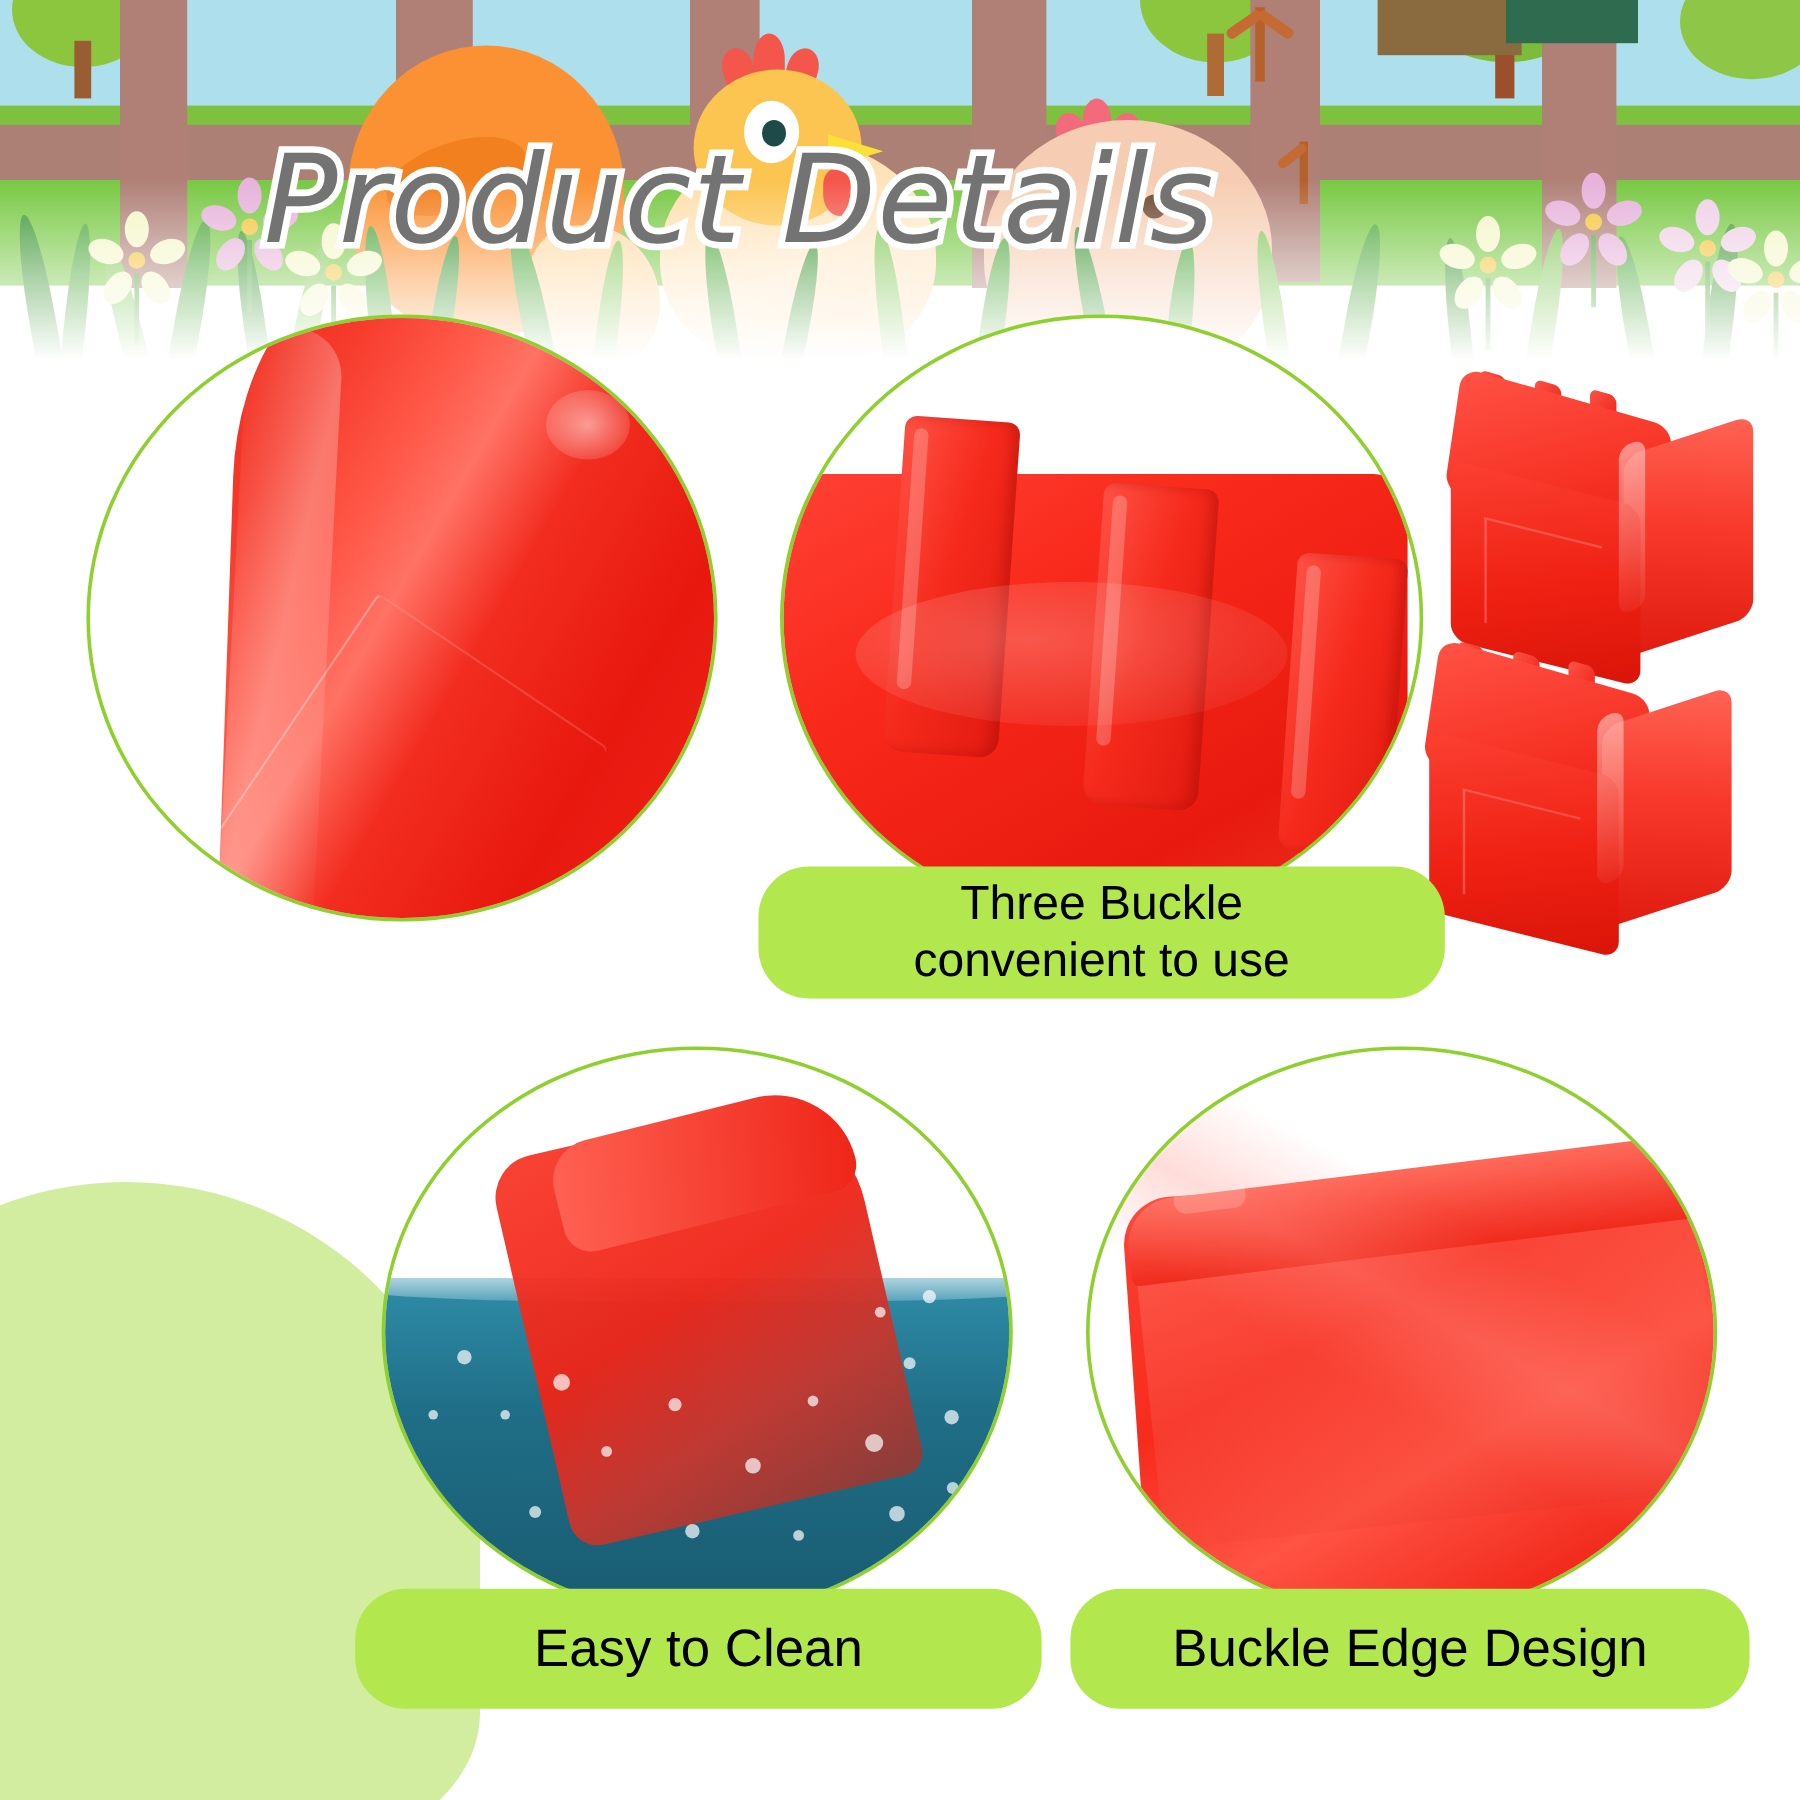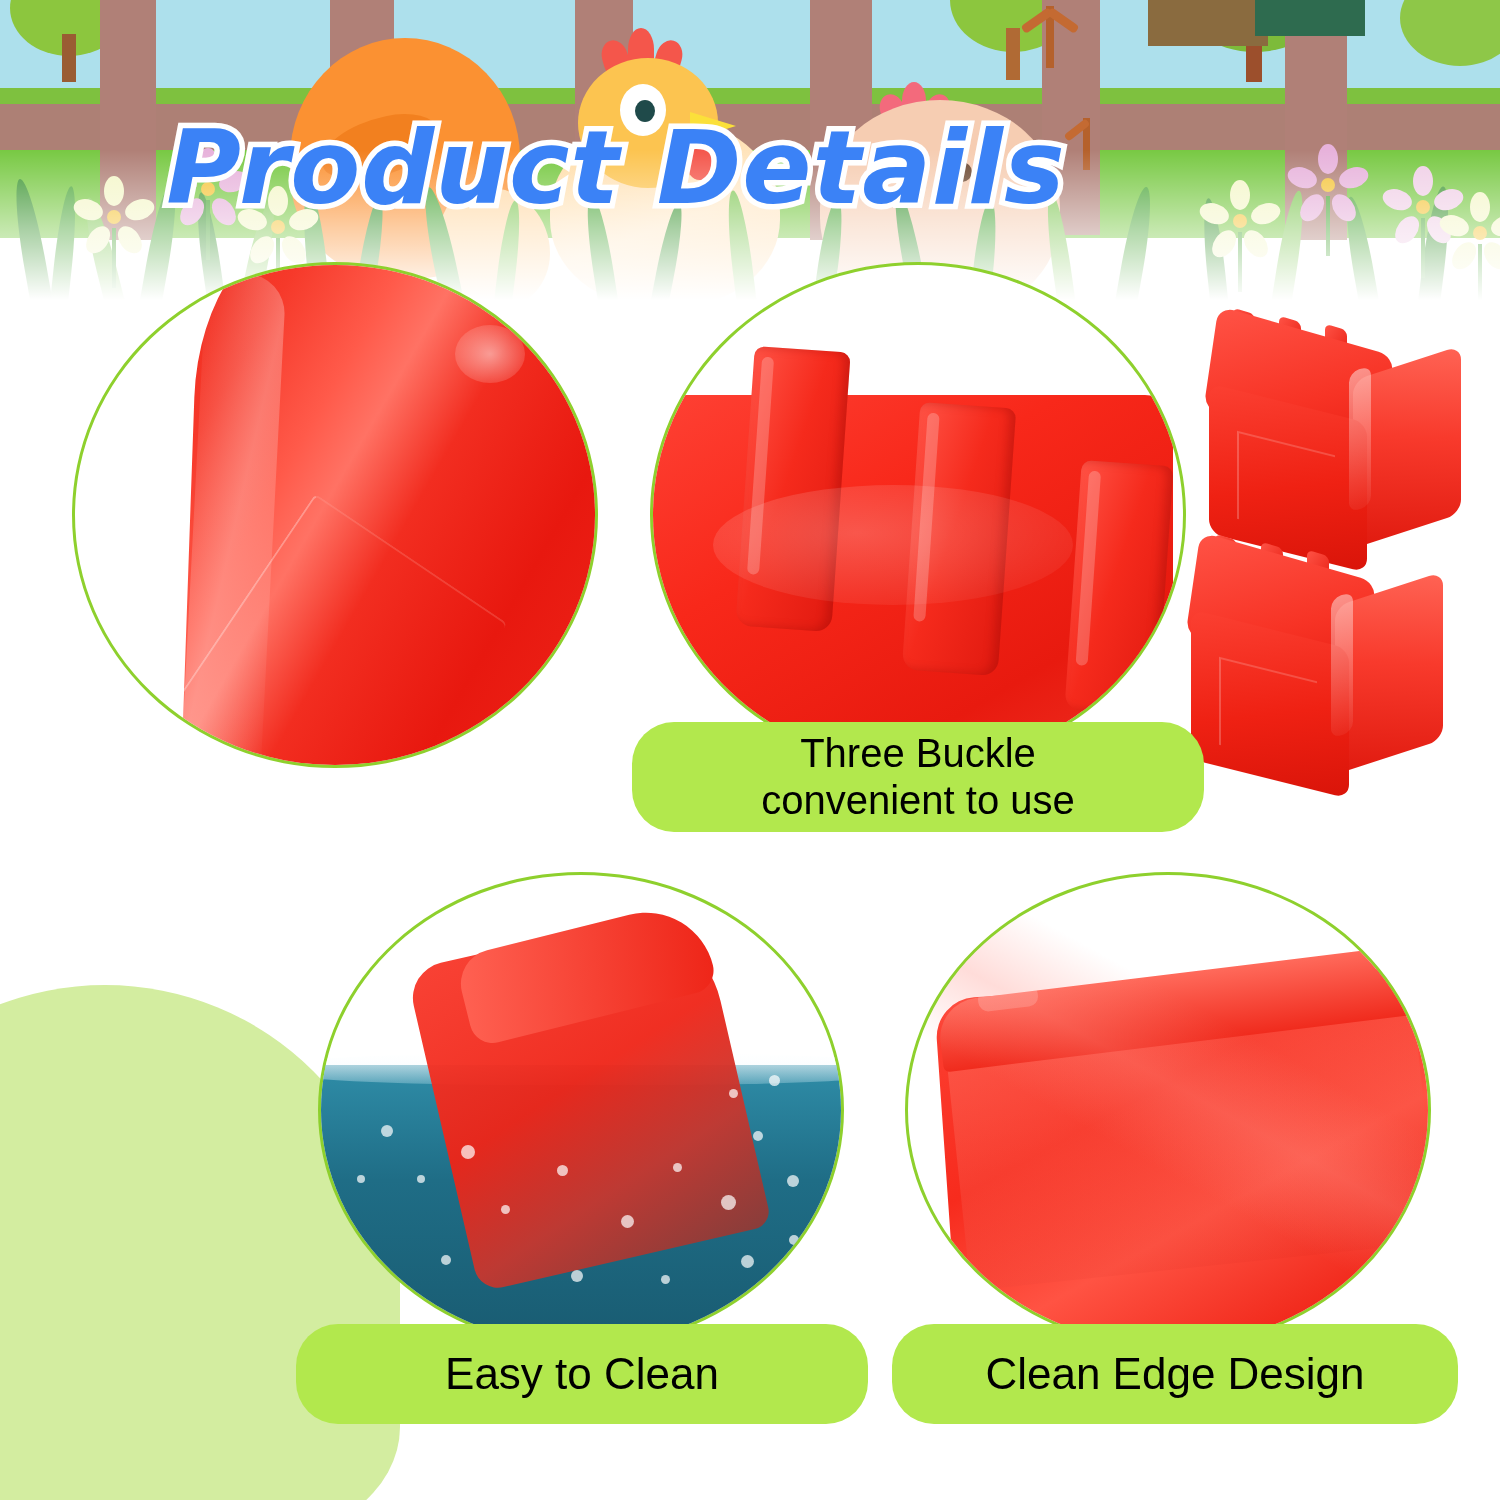--- a/index.html
+++ b/index.html
@@ -208,24 +208,24 @@
   }
 
   
   #page-title {
     position: absolute;
     left: 0; top: 108px;
     width: 1232px;
     text-align: center;
     font-family: "DejaVu Sans", sans-serif;
     font-size: 102px;
-    font-weight: bold;
+    font-weight: normal;
     font-style: italic;
     letter-spacing: 1px;
-    color: #3b82f6;
+    color: #737373;
     -webkit-text-stroke: 11px #ffffff;
     paint-order: stroke fill;
     white-space: nowrap;
     z-index: 40;
   }
 
   
   #blob-bottom-left {
     position: absolute;
     left: -190px; top: 985px;
@@ -720,16 +720,16 @@
   </div>
 
   <div id="pill-buckle" class="pill two-line">
     <span>
       <span>Three Buckle</span><br>
       <span>convenient to use</span>
     </span>
   </div>
 
   <div id="pill-sleek" class="pill one-line">
-    <span>Clean Edge Design</span>
+    <span>Buckle Edge Design</span>
   </div>
 
 </div>
 
 </body></html>

